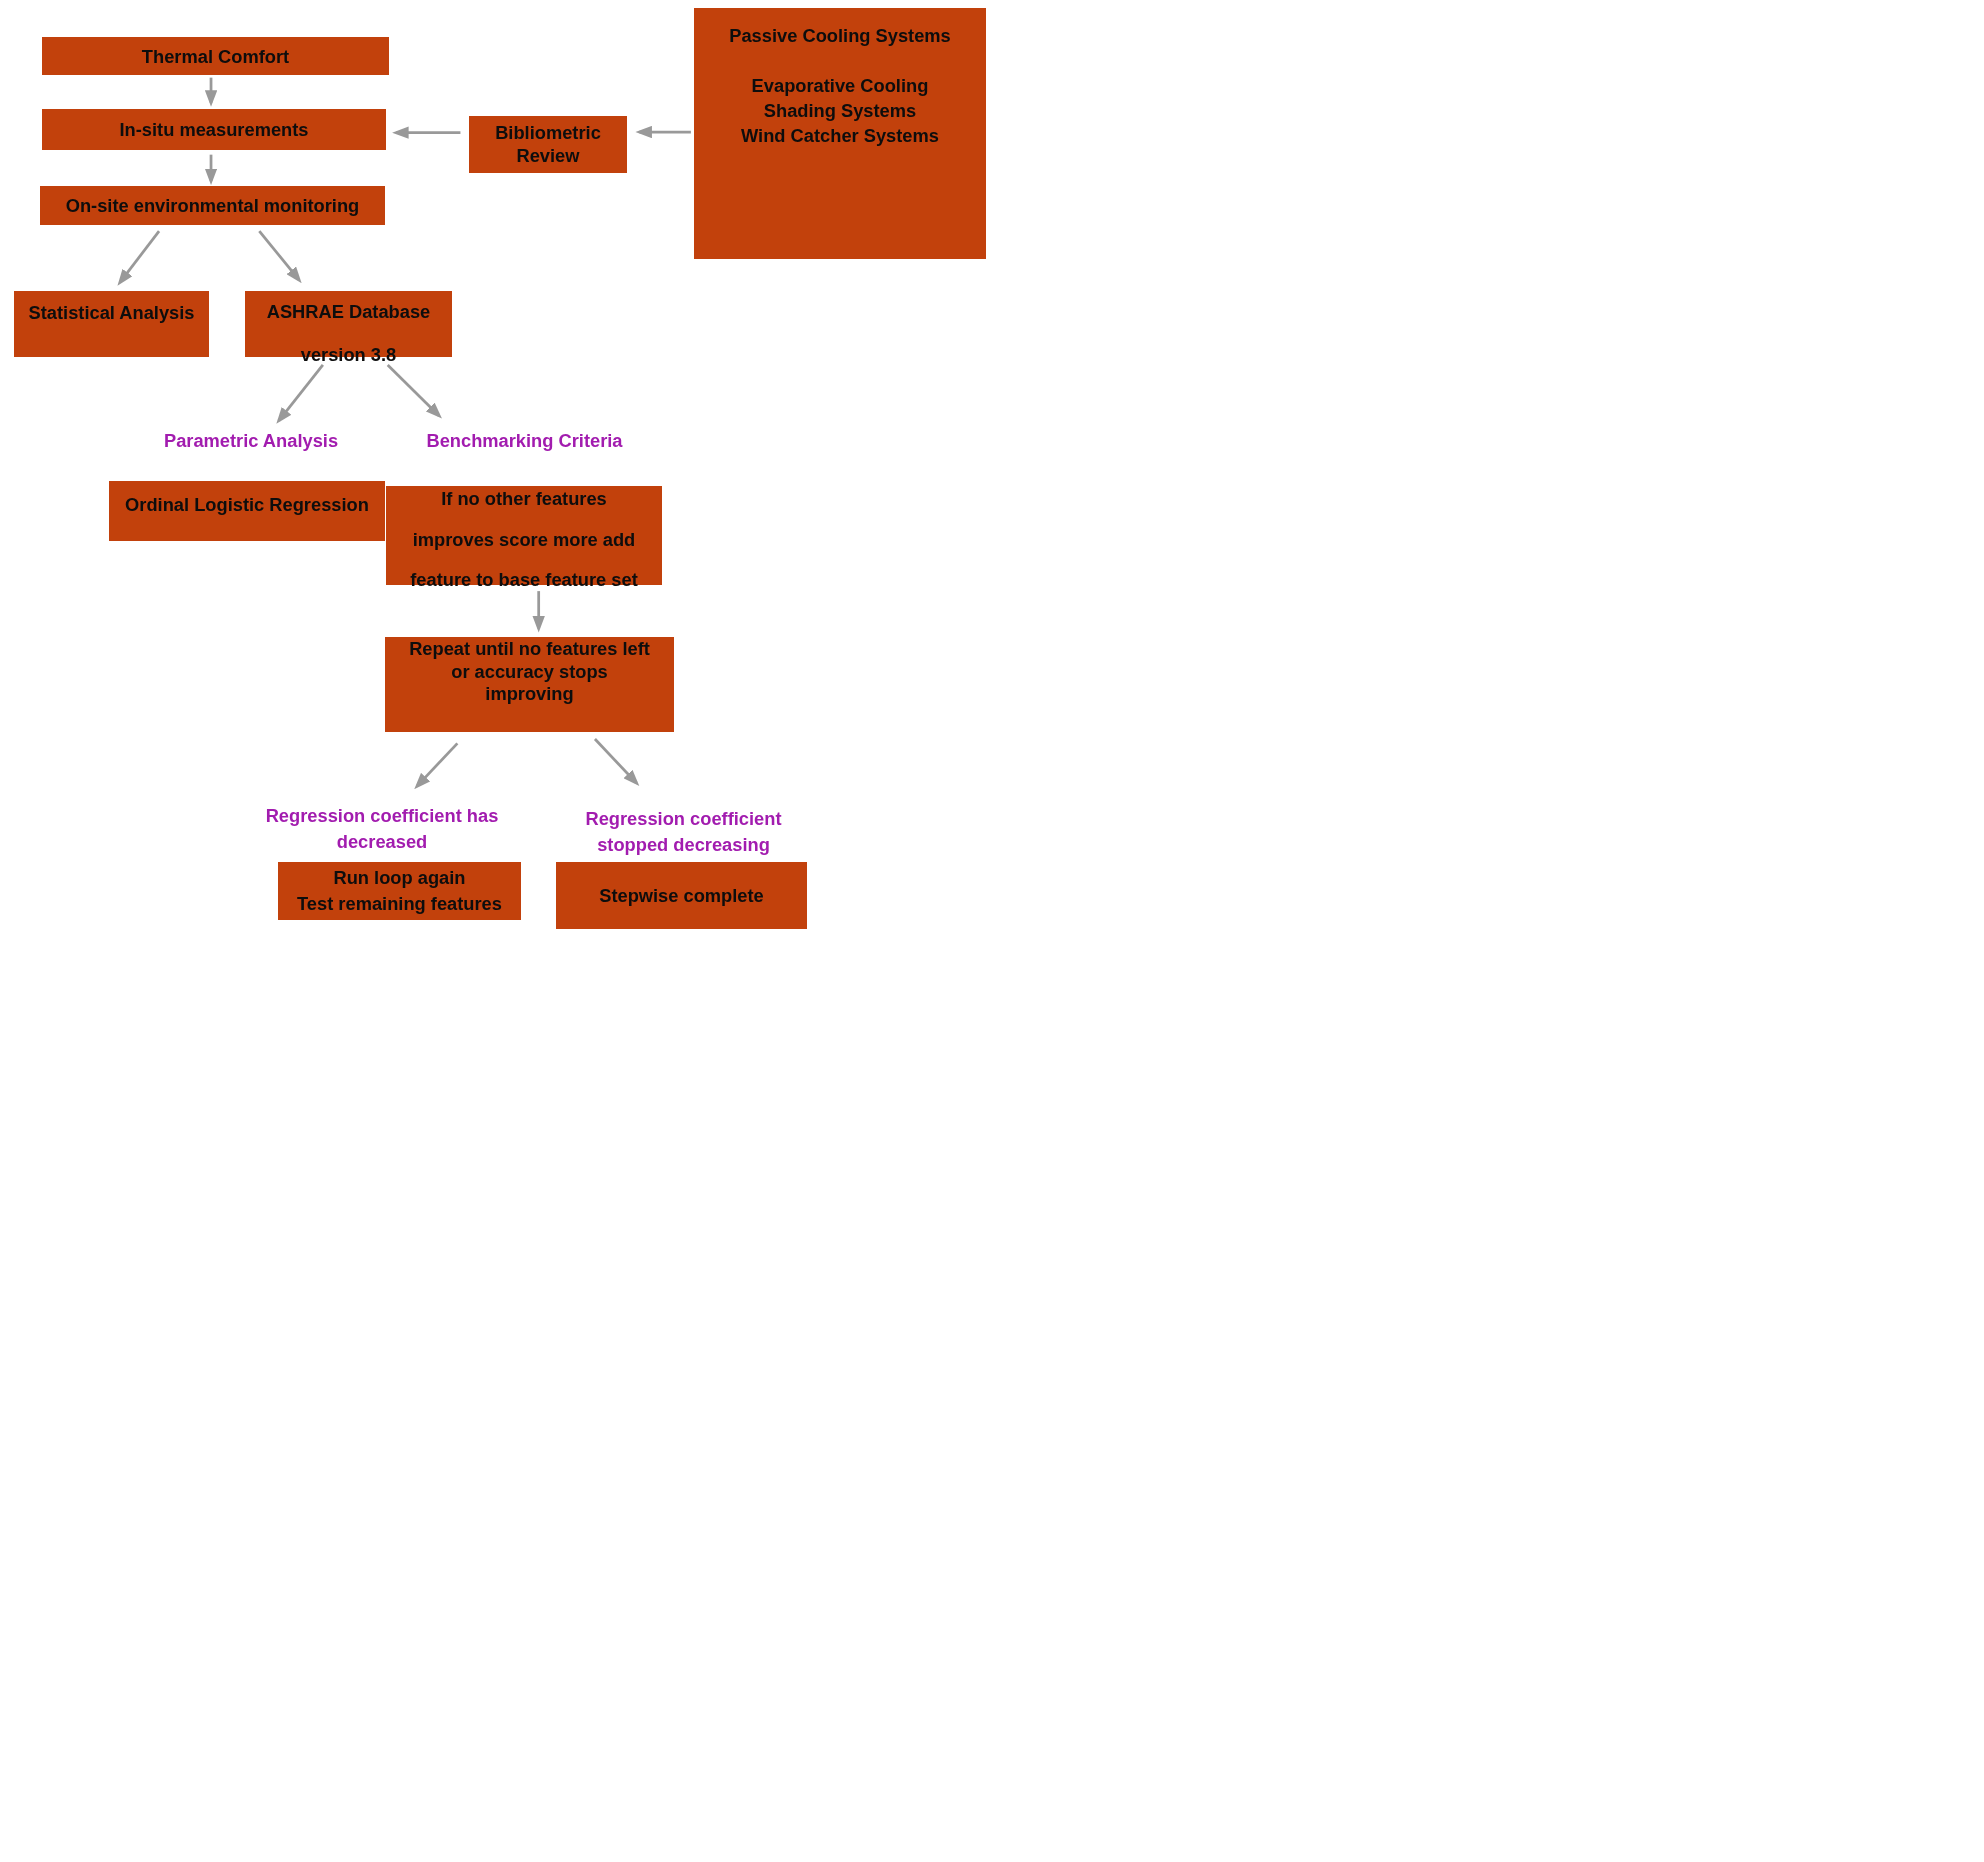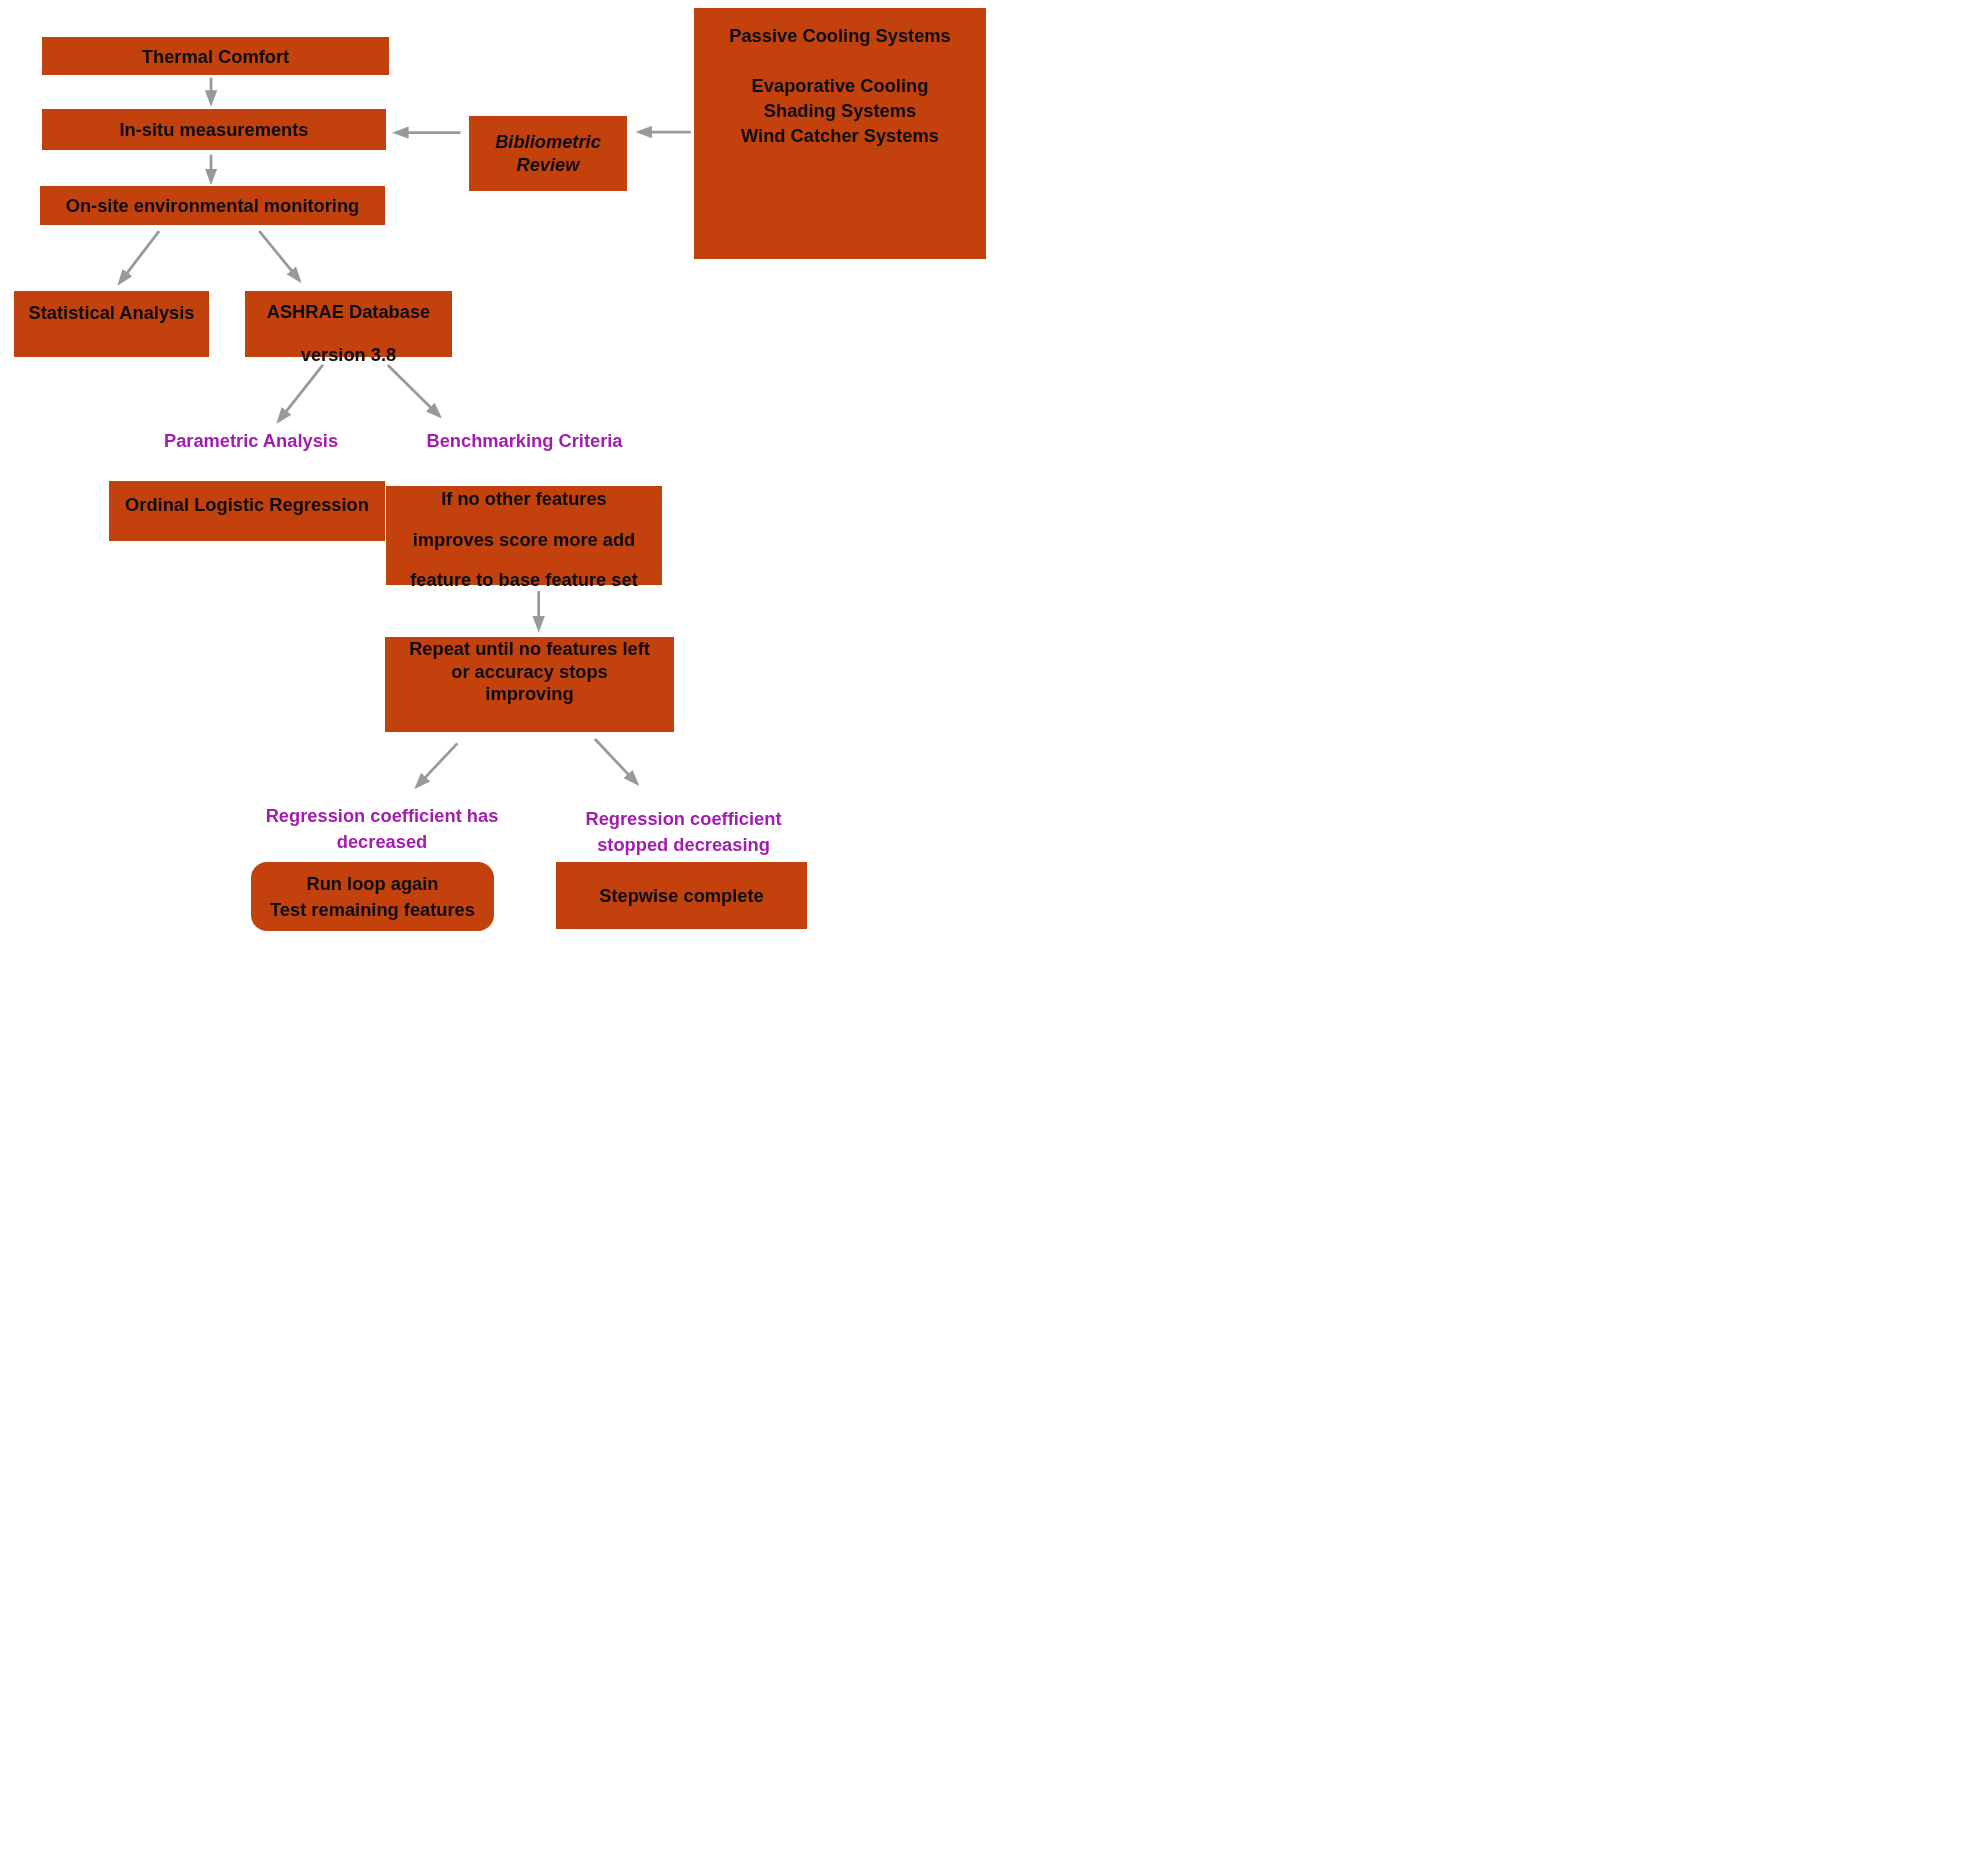--- a/index.html
+++ b/index.html
@@ -81,21 +81,21 @@
 
   <div class="node n-statistical" style="left:14px;top:291px;width:195px;height:66px;">
     <span class="line">Statistical Analysis</span>
   </div>
 
   <div class="node n-ashrae" style="left:245px;top:291px;width:207px;height:66px;">
     <span class="line">ASHRAE Database</span>
     <span class="line">version 3.8</span>
   </div>
 
-  <div class="node" style="left:469px;top:116px;width:158px;height:75px;line-height:22.6px;font-style:italic;">
+  <div class="node" style="left:469px;top:116px;width:158px;height:57px;line-height:22.6px;">
     <span class="line">Bibliometric</span>
     <span class="line">Review</span>
   </div>
 
   <div class="node n-passive" style="left:694px;top:8px;width:292px;height:251px;">
     <span class="line">Passive Cooling Systems</span>
     <span class="gap"></span>
     <span class="line">Evaporative Cooling</span>
     <span class="line">Shading Systems</span>
     <span class="line">Wind Catcher Systems</span>
@@ -128,21 +128,21 @@
   <div class="plain" style="left:229px;top:803px;width:306px;">
     <span class="line" style="display:block">Regression coefficient has</span>
     <span class="line" style="display:block">decreased</span>
   </div>
 
   <div class="plain" style="left:549px;top:806px;width:269px;">
     <span class="line" style="display:block">Regression coefficient</span>
     <span class="line" style="display:block">stopped decreasing</span>
   </div>
 
-  <div class="node n-runloop" style="left:251px;top:862px;width:243px;height:69px;border-radius:16px;">
+  <div class="node n-runloop" style="left:278px;top:862px;width:243px;height:58px;">
     <span class="line">Run loop again</span>
     <span class="line">Test remaining features</span>
   </div>
 
   <div class="node" style="left:556px;top:862px;width:251px;height:67px;">
     <span class="line">Stepwise complete</span>
   </div>
 
 </div>
 

